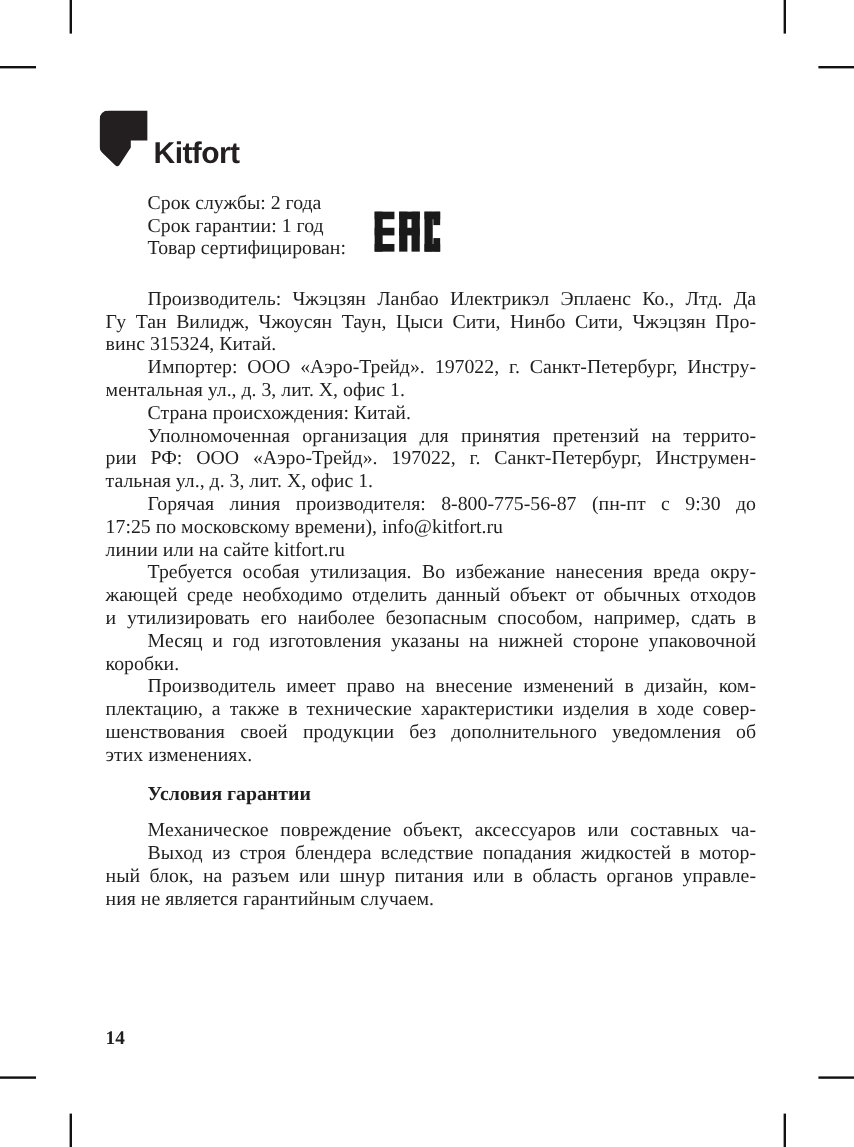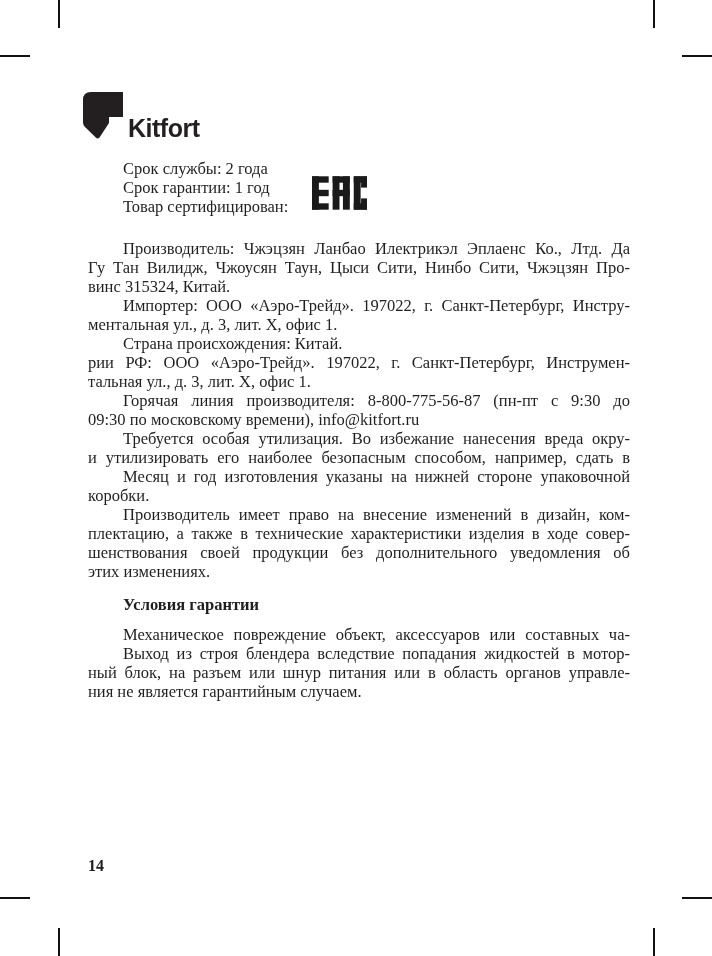--- a/index.html
+++ b/index.html
@@ -117,31 +117,34 @@
           <div class="line">винс 315324, Китай.</div>
         </div>
         <div class="para">
           <div class="line first just">Импортер: ООО «Аэро-Трейд». 197022, г. Санкт-Петербург, Инстру-</div>
           <div class="line">ментальная ул., д. 3, лит. X, офис 1.</div>
         </div>
         <div class="para">
           <div class="line first">Страна происхождения: Китай.</div>
         </div>
         <div class="para">
+          <div class="line first just">Уполномоченная организация для принятия претензий на террито-</div>
           <div class="line just">рии РФ: ООО «Аэро-Трейд». 197022, г. Санкт-Петербург, Инструмен-</div>
           <div class="line">тальная ул., д. 3, лит. X, офис 1.</div>
         </div>
         <div class="para">
           <div class="line first just">Горячая линия производителя: 8-800-775-56-87 (пн-пт с 9:30 до</div>
-          <div class="line">09:30 по московскому времени), info@kitfort.ru</div>
+          <div class="line">17:25 по московскому времени), info@kitfort.ru</div>
         </div>
         <div class="para">
+          <div class="line">линии или на сайте kitfort.ru</div>
         </div>
         <div class="para">
           <div class="line first just">Требуется особая утилизация. Во избежание нанесения вреда окру-</div>
+          <div class="line just">жающей среде необходимо отделить данный объект от обычных отходов</div>
           <div class="line just">и утилизировать его наиболее безопасным способом, например, сдать в</div>
         </div>
         <div class="para">
           <div class="line first just">Месяц и год изготовления указаны на нижней стороне упаковочной</div>
           <div class="line">коробки.</div>
         </div>
         <div class="para">
           <div class="line first just">Производитель имеет право на внесение изменений в дизайн, ком-</div>
           <div class="line just">плектацию, а также в технические характеристики изделия в ходе совер-</div>
           <div class="line just">шенствования своей продукции без дополнительного уведомления об</div>

